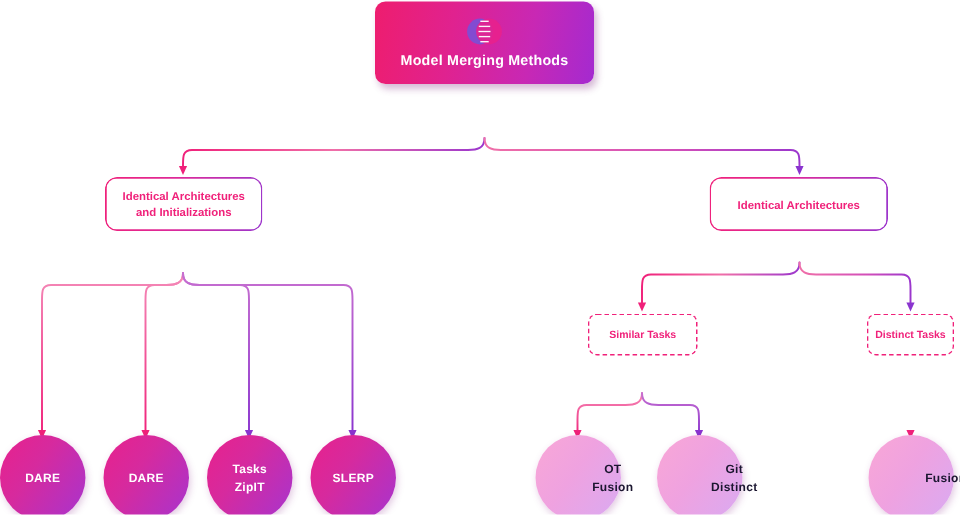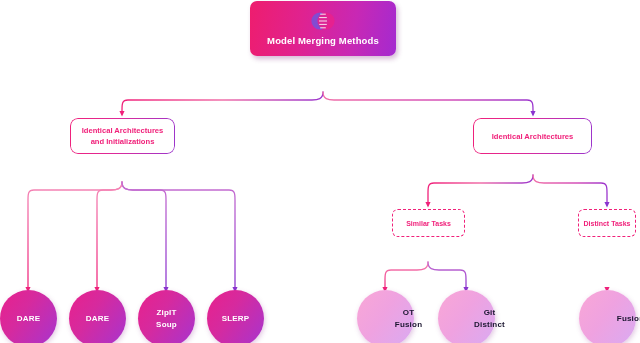--- a/index.html
+++ b/index.html
@@ -251,22 +251,22 @@
 
   <div class="leaf leaf-dark" style="left:0px; top:290px; width:57px; height:57px;">
     <div class="leaf-label">DARE</div>
   </div>
 
   <div class="leaf leaf-dark" style="left:69px; top:290px; width:57px; height:57px;">
     <div class="leaf-label">DARE</div>
   </div>
 
   <div class="leaf leaf-dark" style="left:138px; top:290px; width:57px; height:57px;">
+    <div class="leaf-label">Tasks</div>
     <div class="leaf-label">ZipIT</div>
-    <div class="leaf-label">Soup</div>
   </div>
 
   <div class="leaf leaf-dark" style="left:207px; top:290px; width:57px; height:57px;">
     <div class="leaf-label">SLERP</div>
   </div>
 
   <div class="leaf leaf-light" style="left:357px; top:290px; width:57px; height:57px;">
     <div class="leaf-label">OT Fusion</div>
   </div>
 

